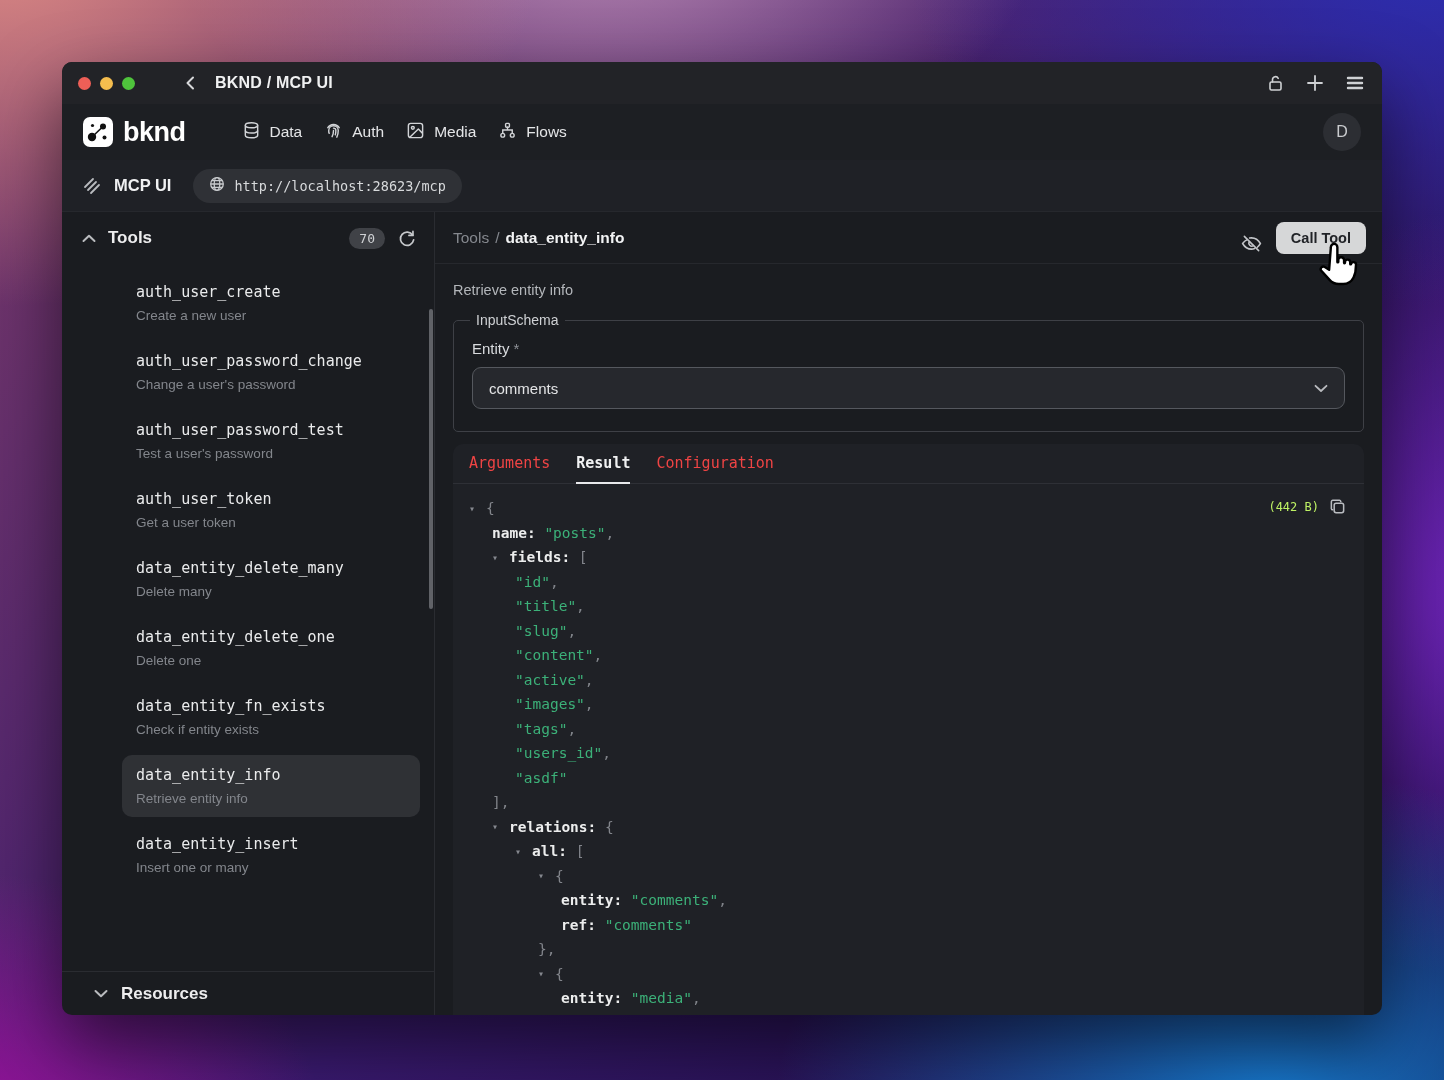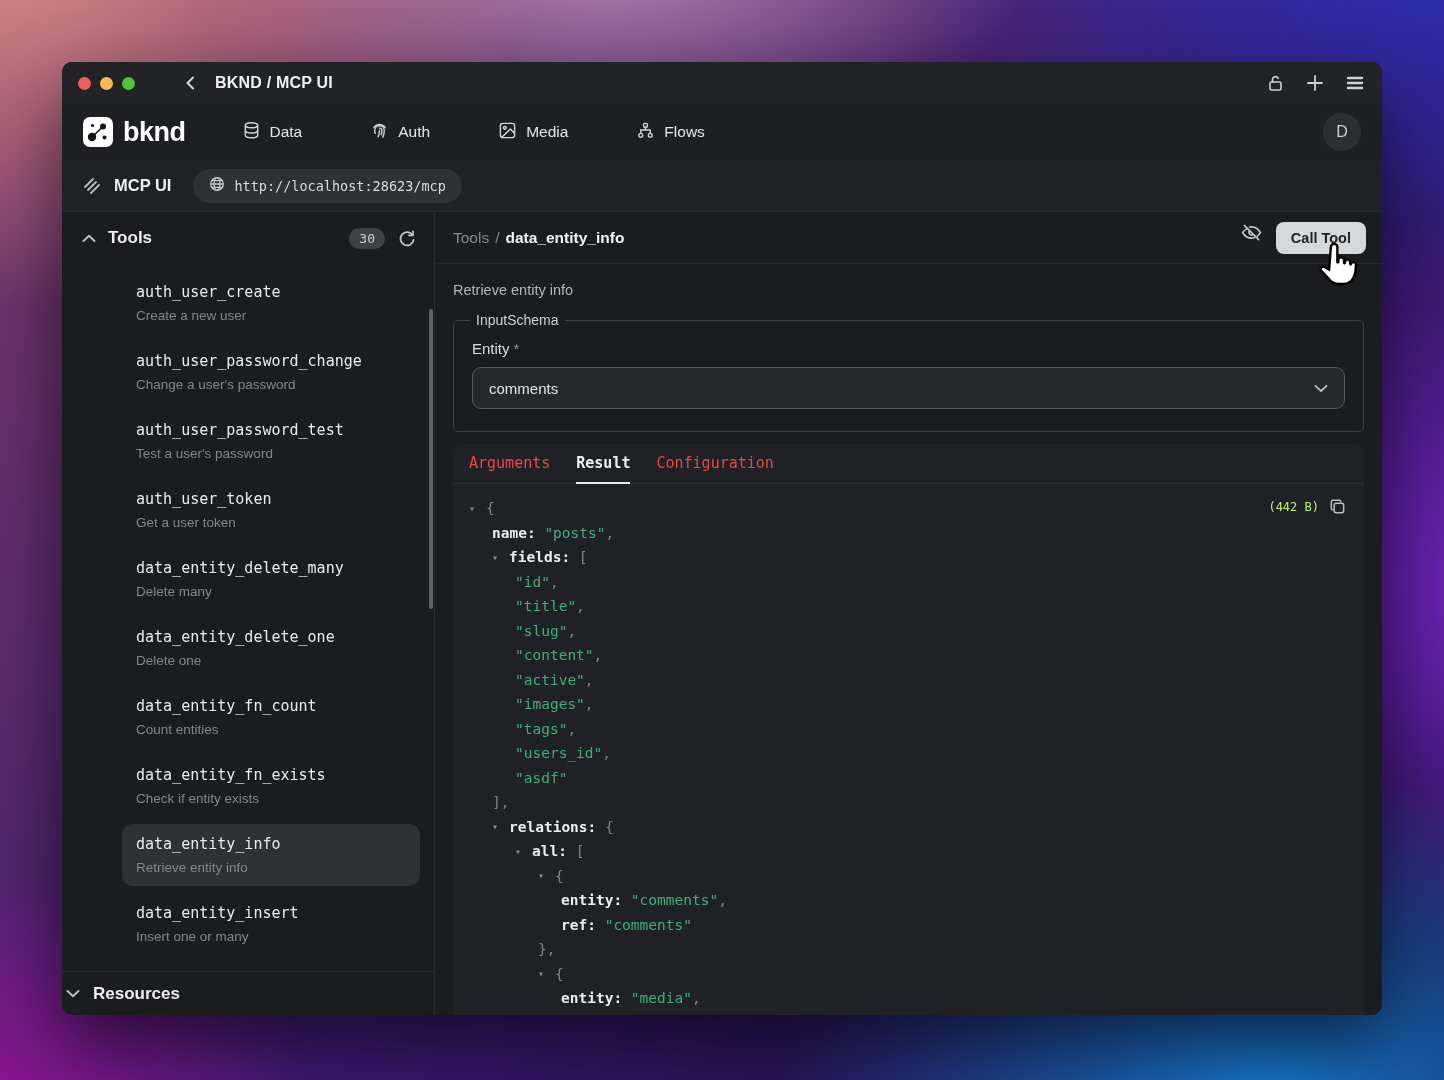--- a/index.html
+++ b/index.html
@@ -33,21 +33,21 @@
   .tb-title { margin-left:12px; font-size:16px; font-weight:700; color:#f0f1f2; letter-spacing:.2px; }
   .tb-right { margin-left:auto; display:flex; align-items:center; gap:18px; color:#cfd1d4; }
   .tb-ic { width:22px; height:22px; display:flex; align-items:center; justify-content:center; }
 
   
   .nav { height:56px; background:#1d1f23; display:flex; align-items:center; padding:0 21px; }
   .brand { display:flex; align-items:center; gap:10px; }
   .brand-logo { width:30px; height:30px; background:#fff; border-radius:7px; position:relative; }
   .brand-logo svg { position:absolute; inset:0; }
   .brand-name { font-size:27px; font-weight:800; color:#fff; letter-spacing:-0.5px; }
-  .nav-items { display:flex; align-items:center; gap:68px; margin-left:56px; }
+  .nav-items { display:flex; align-items:center; gap:22px; margin-left:56px; }
   .nav-item { display:flex; align-items:center; gap:9px; color:#e4e5e7; font-size:15.5px; cursor:default; }
   .nav-item svg { color:#d2d4d7; }
   .avatar { margin-left:auto; width:38px; height:38px; border-radius:50%; background:#2c2e33; display:flex; align-items:center; justify-content:center; font-size:16px; color:#c9cbce; }
 
   
   .mcpbar { height:52px; background:#1f2126; display:flex; align-items:center; padding:0 20px; border-bottom:1px solid #26282d; }
   .mcp-ic { color:#b9bbbf; margin-right:12px; display:flex; }
   .mcp-title { font-size:16.5px; font-weight:800; color:#f0f1f2; }
   .url-pill { margin-left:22px; height:34px; display:flex; align-items:center; gap:9px; background:#2f3136; border-radius:17px; padding:0 16px; }
   .url-pill svg { color:#c7c9cc; }
@@ -59,30 +59,30 @@
   .tools-header { height:52px; display:flex; align-items:center; padding:0 18px 0 20px; gap:12px; flex:none; }
   .th-chev { color:#b9bbbe; display:flex; }
   .th-label { font-size:17px; font-weight:800; color:#ededee; flex:1; }
   .count-badge { font-family:"DejaVu Sans Mono", monospace; font-size:13px; background:#404247; color:#cfd1d4; padding:3px 10px; border-radius:12px; }
   .refresh-btn { color:#c6c8cb; display:flex; cursor:default; }
   .tool-list { flex:1; overflow:hidden; padding-top:8px;margin-left:48px; }
   .tool-item { margin:0 14px 7px 12px; padding:11px 14px; border-radius:10px; cursor:default; }
   .tool-item.selected { background:#2f3135; }
   .tool-name { font-family:"DejaVu Sans Mono", monospace; font-size:15px; color:#eaebec; margin-bottom:7px; }
   .tool-desc { font-size:13.5px; color:#83868c; }
-  .resources-header { flex:none; height:44px; border-top:1px solid #2a2c31; display:flex; align-items:center; gap:13px; padding:0 4px; }
+  .resources-header { flex:none; height:44px; border-top:1px solid #2a2c31; display:flex; align-items:center; gap:13px; padding:0 32px; }
   .res-label { font-size:17px; font-weight:800; color:#ededee; }
   .side-scroll { position:absolute; right:1px; top:97px; width:4px; height:300px; background:#606267; border-radius:2px; }
 
   .main { flex:1; display:flex; flex-direction:column; overflow:hidden; }
   .main-header { height:52px; flex:none; border-bottom:1px solid #26282d; display:flex; align-items:center; padding:0 16px 0 18px; }
   .crumb-sec { font-size:15.5px; color:#85888e; }
   .crumb-sep { font-size:15.5px; color:#85888e; margin:0 6px; }
   .crumb-cur { font-size:15.5px; font-weight:800; color:#f2f3f4; }
-  .mh-right { margin-left:auto; display:flex; align-items:flex-start; gap:14px; }
+  .mh-right { margin-left:auto; display:flex; align-items:flex-end; gap:14px; }
   .eyeoff { color:#c3c5c9; display:flex; cursor:default; }
   .call-btn { background:#d6d7d8; color:#212327; font-size:14.5px; font-weight:700; border:none; border-radius:8px; padding:8px 15px; font-family:"Liberation Sans",sans-serif; }
 
   .main-body { flex:1; overflow:hidden; display:flex; flex-direction:column; }
   .desc-line { margin:18px 18px 0; font-size:14.5px; color:#b3b6ba; }
   fieldset.schema { margin:14px 18px 0; border:1px solid #3e4046; border-radius:5px; padding:4px 18px 22px; }
   fieldset.schema legend { font-size:14px; color:#cfd1d4; padding:0 6px; margin-left:-2px; }
   .field-label { font-size:15px; color:#d9dbde; margin:8px 0 10px; }
   .req { color:#8d9096; margin-left:4px; }
   .select { height:42px; background:#26282d; border:1px solid #55585e; border-radius:9px; display:flex; align-items:center; padding:0 16px; cursor:default; }
@@ -214,21 +214,21 @@
 
   <div class="content">
     <aside class="sidebar">
       <div class="tools-header">
         <span class="th-chev">
           <svg width="14" height="9" viewBox="0 0 14 9" fill="none" stroke="currentColor" stroke-width="2" stroke-linecap="round" stroke-linejoin="round">
               <polyline points="1.5,7 7,1.8 12.5,7"></polyline>
             </svg>
         </span>
         <span class="th-label">Tools</span>
-        <span class="count-badge">30</span>
+        <span class="count-badge">70</span>
         <span class="refresh-btn">
           <svg width="19" height="19" viewBox="0 0 20 20" fill="none" stroke="currentColor" stroke-width="1.8" stroke-linecap="round">
               <path d="M16.5 6.5 a7 7 0 1 0 1 5"></path>
               <polyline points="16.8,2.6 16.8,6.8 12.6,6.8" stroke-linejoin="round"></polyline>
             </svg>
         </span>
       </div>
       <div class="tool-list" id="tool-list">
           <div class="tool-item">
             <div class="tool-name">auth_user_create</div>
@@ -246,24 +246,20 @@
             <div class="tool-name">auth_user_token</div>
             <div class="tool-desc">Get a user token</div>
           </div>
           <div class="tool-item">
             <div class="tool-name">data_entity_delete_many</div>
             <div class="tool-desc">Delete many</div>
           </div>
           <div class="tool-item">
             <div class="tool-name">data_entity_delete_one</div>
             <div class="tool-desc">Delete one</div>
-          </div>
-          <div class="tool-item">
-            <div class="tool-name">data_entity_fn_count</div>
-            <div class="tool-desc">Count entities</div>
           </div>
           <div class="tool-item">
             <div class="tool-name">data_entity_fn_exists</div>
             <div class="tool-desc">Check if entity exists</div>
           </div>
           <div class="tool-item selected">
             <div class="tool-name">data_entity_info</div>
             <div class="tool-desc">Retrieve entity info</div>
           </div>
           <div class="tool-item">

